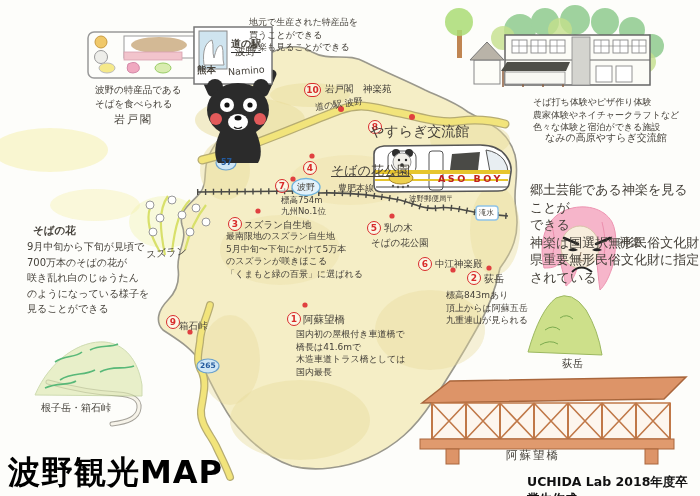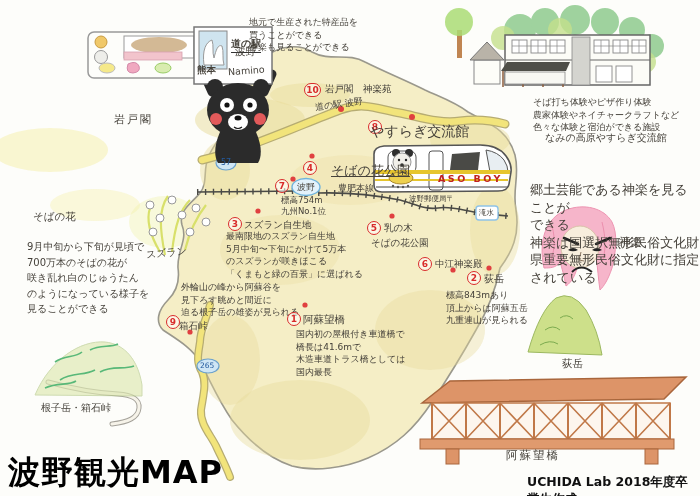--- a/index.html
+++ b/index.html
@@ -7,21 +7,21 @@
          font-family:"DejaVu Sans",sans-serif;}
   #art{position:absolute;left:0;top:0;}
   .hand{position:absolute;color:#45413a;white-space:pre-line;line-height:1.45;
         font-family:"DejaVu Sans",sans-serif;}
   .num{position:absolute;box-sizing:border-box;min-width:14px;height:14px;
        border:1.4px solid #d92b2b;border-radius:50%;color:#d92b2b;font-size:9px;
        font-weight:bold;display:flex;align-items:center;justify-content:center;
        background:rgba(255,255,255,.55);}
   .map-title{position:absolute;font-weight:bold;color:#000;letter-spacing:1px;}
   .credit{position:absolute;font-weight:bold;color:#111;}
-  .badge{position:absolute;color:#235a9e;font-weight:normal;}
+  .badge{position:absolute;color:#235a9e;font-weight:bold;}
 </style>
 </head>
 <body>
 
 <div id="stage">
 
   <svg id="art" width="700" height="496" viewBox="0 0 700 496">
 
     <g>
       <ellipse cx="50" cy="150" rx="58" ry="22" fill="#f3ee9f" opacity="0.45"></ellipse>
@@ -245,54 +245,53 @@
       <path d="M432,403 L466,439 M466,403 L432,439 M466,403 L500,439 M500,403 L466,439
                M500,403 L534,439 M534,403 L500,439 M534,403 L568,439 M568,403 L534,439
                M568,403 L602,439 M602,403 L568,439 M602,403 L636,439 M636,403 L602,439
                M636,403 L670,439 M670,403 L636,439" stroke="#c07848" stroke-width="1.6"></path>
       <rect x="420" y="439" width="254" height="10" fill="#e09a6e" stroke="#a9663c"></rect>
       <rect x="446" y="449" width="13" height="15" fill="#dd9468" stroke="#a9663c"></rect>
       <rect x="645" y="449" width="13" height="15" fill="#dd9468" stroke="#a9663c"></rect>
     </g>
   </svg>
 
+  <div class="hand" style="left:95px;top:83px;font-size:9.5px;">波野の特産品である
+そばを食べられる</div>
   <div class="hand" style="left:114px;top:112px;font-size:11px;letter-spacing:2px;">岩戸閣</div>
 
   <div class="hand" style="left:231px;top:37px;font-size:10px;font-weight:bold;border-bottom:1px solid #333;">道の駅</div>
   <div class="hand" style="left:235px;top:44px;font-size:10.5px;">波野</div>
   <div class="hand" style="left:197px;top:63px;font-size:9.5px;font-weight:bold;">熊本</div>
   <div class="hand" style="left:228px;top:64px;font-size:9.5px;transform:rotate(-4deg);">Namino</div>
 
   <div class="hand" style="left:249px;top:16px;font-size:9px;line-height:1.4;">地元で生産された特産品を
 買うことができる
 神楽も見ることができる</div>
 
   <div class="hand" style="left:533px;top:96px;font-size:9px;line-height:1.4;">そば打ち体験やピザ作り体験
 農家体験やネイチャークラフトなど
 色々な体験と宿泊ができる施設</div>
   <div class="hand" style="left:545px;top:131px;font-size:10px;">なみの高原やすらぎ交流館</div>
 
-  <div class="hand" style="left:33px;top:209px;font-size:10.5px;">そばの花</div>
+  <div class="hand" style="left:33px;top:223px;font-size:10.5px;font-weight:bold;">そばの花</div>
   <div class="hand" style="left:27px;top:239px;font-size:10px;line-height:1.55;">9月中旬から下旬が見頃で
 700万本のそばの花が
 咲き乱れ白のじゅうたん
 のようになっている様子を
 見ることができる</div>
 
   <div class="hand" style="left:146px;top:246px;font-size:10px;transform:rotate(-6deg);">スズラン</div>
 
   <div class="hand" style="left:530px;top:181px;font-size:13px;line-height:1.35;">郷土芸能である神楽を見ることが
 できる
 神楽は国選択無形民俗文化財
 県重要無形民俗文化財に指定されている</div>
   <div class="hand" style="left:619px;top:234px;font-size:11.5px;">神楽</div>
 
-  <div class="hand" style="left:181px;top:281px;font-size:9px;line-height:1.4;">外輪山の峰から阿蘇谷を
-見下ろす眺めと間近に
-迫る根子岳の雄姿が見られる</div>
 
   <span class="num" style="left:304px;top:83px;width:17px;border-radius:9px;">10</span>
   <div class="hand" style="left:325px;top:82px;font-size:9.5px;">岩戸閣　神楽苑</div>
   <div class="hand" style="left:315px;top:98px;font-size:9px;transform:rotate(-8deg);">道の駅 波野</div>
 
   <span class="num" style="left:368px;top:120px;">8</span>
   <div class="hand" style="left:370px;top:121px;font-size:14px;">やすらぎ交流館</div>
 
   <span class="num" style="left:303px;top:161px;">4</span>
   <div class="hand" style="left:331px;top:162px;font-size:13px;text-decoration:underline;">そばの花公園</div>

